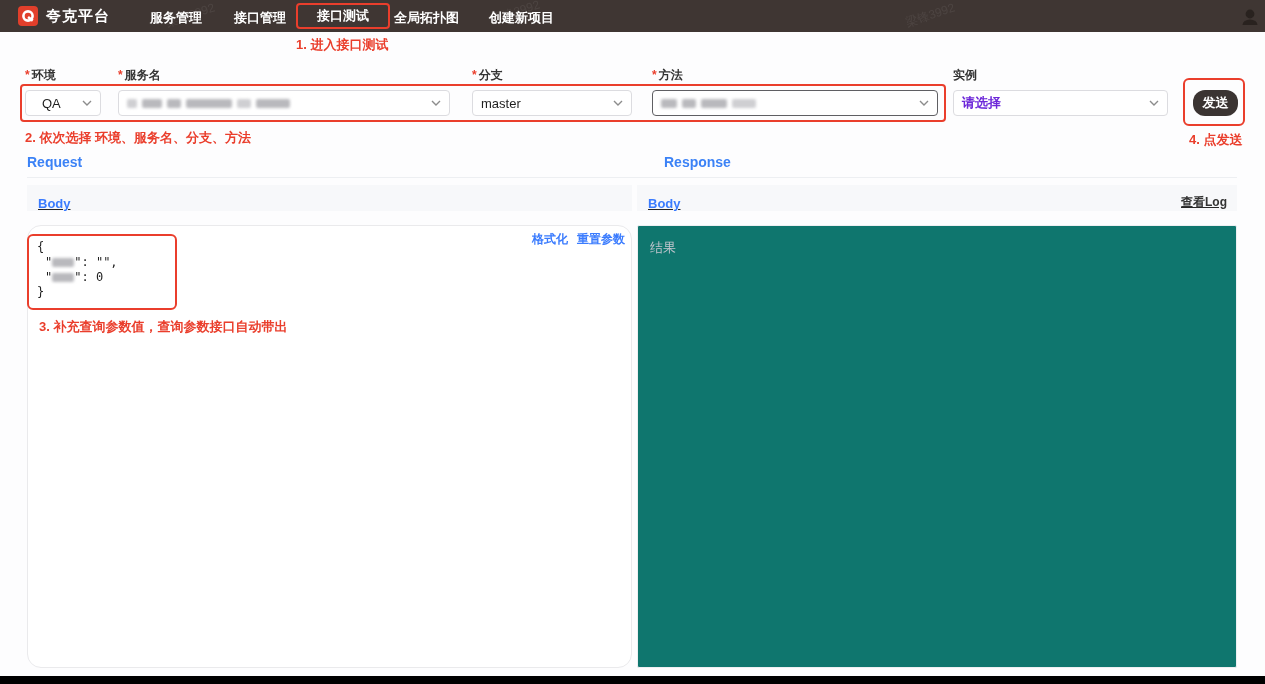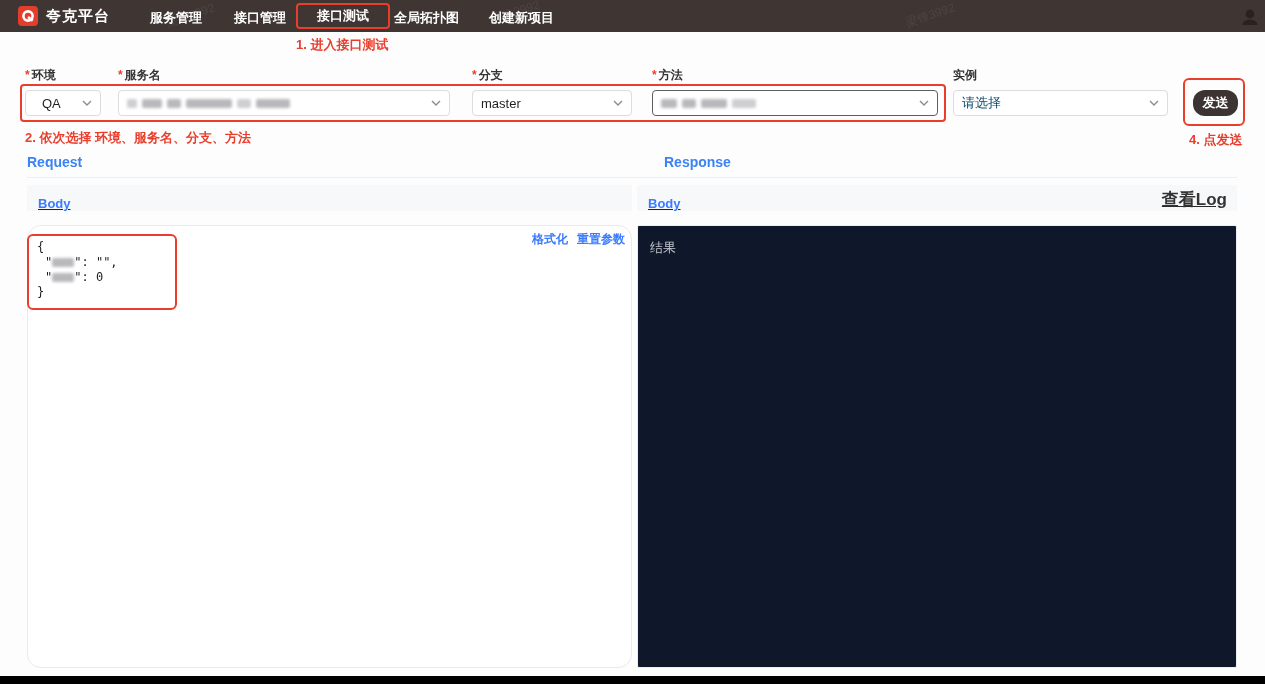--- a/index.html
+++ b/index.html
@@ -28,49 +28,49 @@
 
   
   .field-label { top:67px; font-size:12px; color:#333; font-weight:600; white-space:nowrap; }
   .req-mark { color:#ea3e2c; margin-right:2px; }
   .select {
     top:90px; height:26px; background:#fff; border:1px solid #dcdce0; border-radius:4px;
     display:flex; align-items:center; padding:0 8px; font-size:13px; color:#1f1f1f; cursor:pointer;
   }
   .select .chev { margin-left:auto; flex:0 0 auto; }
   .select.dark-border { border:1px solid #5f5f63; }
-  .placeholder { color:#0c4a6e; }
+  .placeholder { color:#6d28d9;font-weight:bold; }
   .redact { display:inline-flex; gap:5px; align-items:center; filter:blur(1.5px); }
   .redact i { display:inline-block; height:9px; border-radius:2px; background:#cfcfd2; }
   .redact i.d { background:#b9b9bd; }
   .send-btn {
     left:1193px; top:90px; width:45px; height:26px; background:#3b3432; color:#fff;
     border:none; border-radius:12px; font-size:13px; font-weight:600; cursor:pointer;
     font-family:inherit;
     text-align:center;
   }
 
   
   .panel-title { top:154px; font-size:14px; color:#3b82f6; font-weight:600; }
   .divider { left:27px; top:177px; width:1210px; height:1px; background:#edeff2; }
   .tab-bar { top:185px; height:26px; background:#f7f8fa; display:flex; align-items:flex-end;text-decoration:underline; }
   .tab-body { font-size:13px; color:#3b7cfe; margin-left:11px; cursor:pointer; font-weight:600; }
-  .view-log { margin-left:auto; margin-right:10px; font-size:17px; color:#333; font-weight:600; cursor:pointer; }
+  .view-log { margin-left:auto; margin-right:10px; font-size:12px; color:#333; font-weight:600; cursor:pointer; }
 
   .req-editor { left:27px; top:225px; width:605px; height:443px; background:#fff;
                 border:1px solid #eaeaec; border-radius:14px; }
   .editor-links { position:absolute; right:6px; top:5px; display:flex; gap:9px; }
   .editor-links span { font-size:12px; color:#3b7cfe; cursor:pointer; font-weight:600; }
   .json-code { position:absolute; left:9px; top:14px; font-family:"DejaVu Sans Mono","Liberation Mono",monospace;
                font-size:12px; line-height:15px; color:#1f1f1f; }
   .json-code .indent { padding-left:8px; }
   .json-redact { display:inline-block; width:22px; height:9px; background:#b9b9bd; border-radius:2px;
                  filter:blur(1.5px); vertical-align:middle; }
 
-  .resp-result { left:637px; top:225px; width:600px; height:443px; background:#0f172a;
+  .resp-result { left:637px; top:225px; width:600px; height:443px; background:#0f766e;
                  border:1px solid #edeff2; border-radius:2px; }
   .resp-placeholder { position:absolute; left:12px; top:13px; font-size:13px; color:#c2c6ce; }
 
   .bottom-bar { left:0; top:676px; width:1265px; height:8px; background:#000; }
 
   .chev svg { display:block; }
 </style>
 </head>
 <body>
 
@@ -205,19 +205,20 @@
   </div>
   <div class="json-code">
     <div>{</div>
     <div class="indent"><span>"</span><span class="json-redact"></span><span>": "",</span></div>
     <div class="indent"><span>"</span><span class="json-redact"></span><span>": 0</span></div>
     <div>}</div>
   </div>
 
   <div class="abs red-box" style="left:-1px; top:8px; width:150px; height:76px; border-radius:6px;"></div>
 
+  <div class="abs red-text" style="left:11px; top:92px;">3. 补充查询参数值，查询参数接口自动带出</div>
 </div>
 
 <div class="abs resp-result">
   <span class="resp-placeholder">结果</span>
 </div>
 
 <div class="abs bottom-bar"></div>
 
 </body></html>

